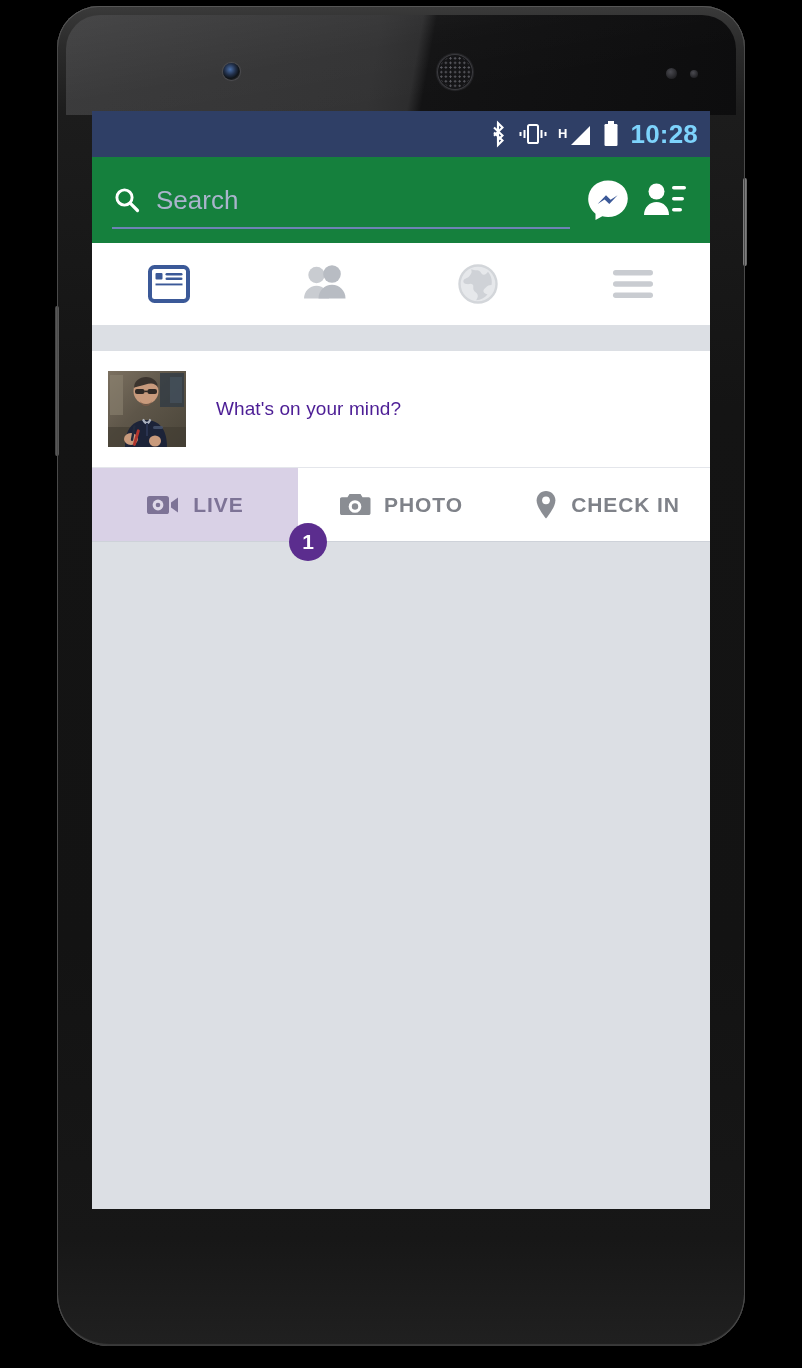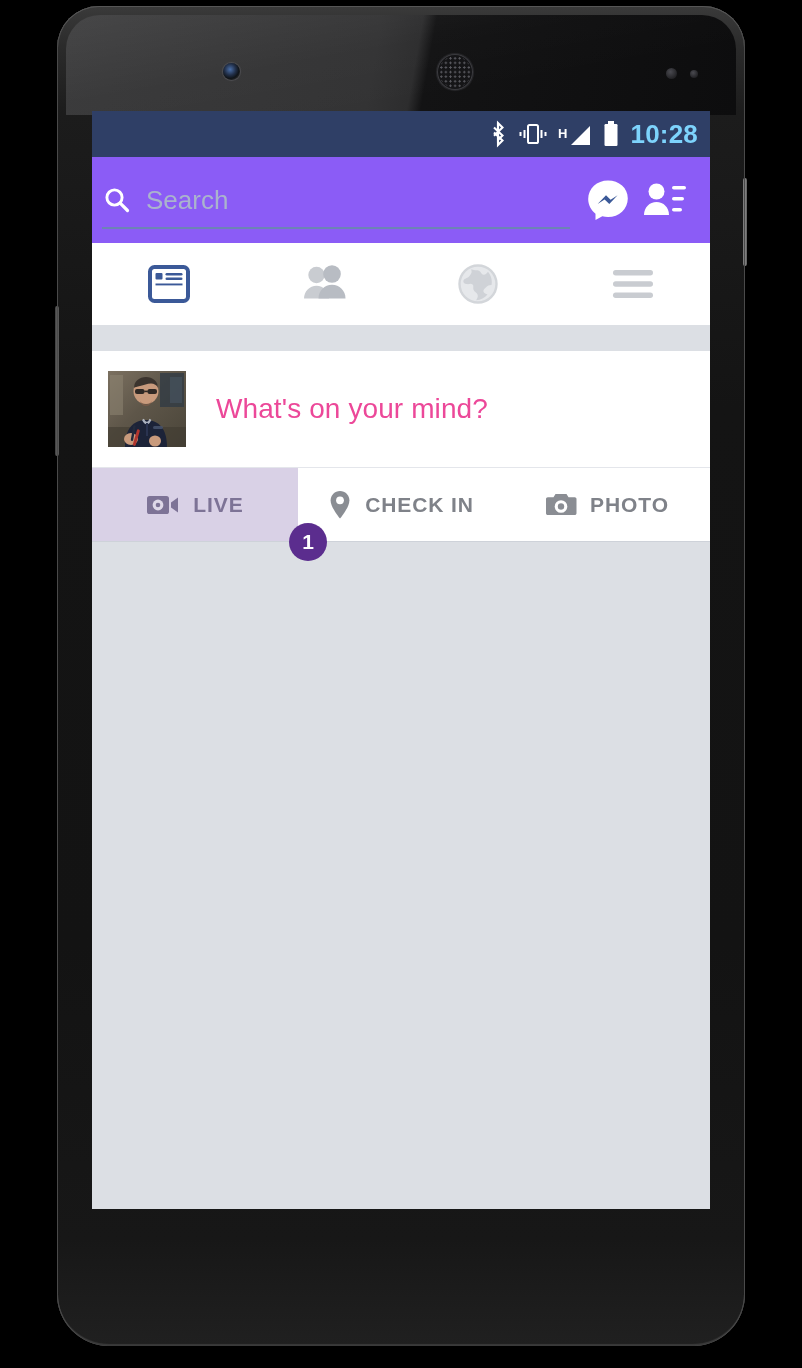--- a/index.html
+++ b/index.html
@@ -139,24 +139,24 @@
     font-size: 13px;
     font-weight: bold;
     align-self: flex-start;
     margin-top: 6px;
     margin-right: -1px;
   }
 
   
   #fb-toolbar {
     height: 86px;
-    background: #8b5cf6;
-    display: flex;
-    align-items: center;
-    padding: 0 18px 0 10px;
+    background: #15803d;
+    display: flex;
+    align-items: center;
+    padding: 0 18px 0 20px;
     box-sizing: border-box;
   }
   #search-area {
     flex: 1;
     display: flex;
     align-items: center;
     position: relative;
     height: 58px;
     margin-right: 16px;
   }
@@ -224,22 +224,22 @@
   #composer-avatar {
     width: 78px;
     height: 76px;
     flex: none;
     position: relative;
     overflow: hidden;
     background: #6b6459;
   }
   #composer-placeholder {
     margin-left: 30px;
-    color: #ec4899;
-    font-size: 28px;
+    color: #4c1d95;
+    font-size: 19px;
     letter-spacing: 0.1px;
   }
 
   
   #action-row {
     background: #ffffff;
     height: 73px;
     display: flex;
     align-items: stretch;
     position: relative;
@@ -468,39 +468,39 @@
             <circle cx="12" cy="12" r="5.4" fill="#ded8e8"></circle>
             <circle cx="12" cy="12" r="2.3" fill="#7d7396"></circle>
             <path d="M25 9.5 L32 4.5 L32 19.5 L25 14.5 Z" fill="#7d7396"></path>
           </svg>
         </span>
         <span class="action-label">LIVE</span>
       </div>
 
       <div class="action-btn">
         <span>
-          <svg width="24" height="30" viewBox="0 0 24 30">
-            <path d="M12 1C6.8 1 2.6 5.2 2.6 10.4c0 6.9 9.4 18.2 9.4 18.2s9.4-11.3 9.4-18.2C21.4 5.2 17.2 1 12 1z" fill="#8a8d93"></path>
-            <circle cx="12" cy="10.3" r="3.9" fill="#ffffff"></circle>
-          </svg>
-        </span>
-        <span class="action-label">CHECK IN</span>
-      </div>
-
-      <div class="action-btn">
-        <span>
           <svg width="32" height="26" viewBox="0 0 32 26">
             <path d="M10.5 2h11l2 3.2h6.2c1 0 1.8.8 1.8 1.8v14.2c0 1-.8 1.8-1.8 1.8H2.8c-1 0-1.8-.8-1.8-1.8V7c0-1 .8-1.8 1.8-1.8h5.7z" fill="#8a8d93"></path>
             <circle cx="16" cy="14.5" r="6.3" fill="#ffffff"></circle>
             <circle cx="16" cy="14.5" r="3.2" fill="#8a8d93"></circle>
           </svg>
         </span>
         <span class="action-label">PHOTO</span>
       </div>
 
+      <div class="action-btn">
+        <span>
+          <svg width="24" height="30" viewBox="0 0 24 30">
+            <path d="M12 1C6.8 1 2.6 5.2 2.6 10.4c0 6.9 9.4 18.2 9.4 18.2s9.4-11.3 9.4-18.2C21.4 5.2 17.2 1 12 1z" fill="#8a8d93"></path>
+            <circle cx="12" cy="10.3" r="3.9" fill="#ffffff"></circle>
+          </svg>
+        </span>
+        <span class="action-label">CHECK IN</span>
+      </div>
+
       <div id="annotation-badge">1</div>
     </div>
 
     <div id="feed-body"></div>
 
   </div>
 
   <div id="phone-rim"></div>
 </div>
 

